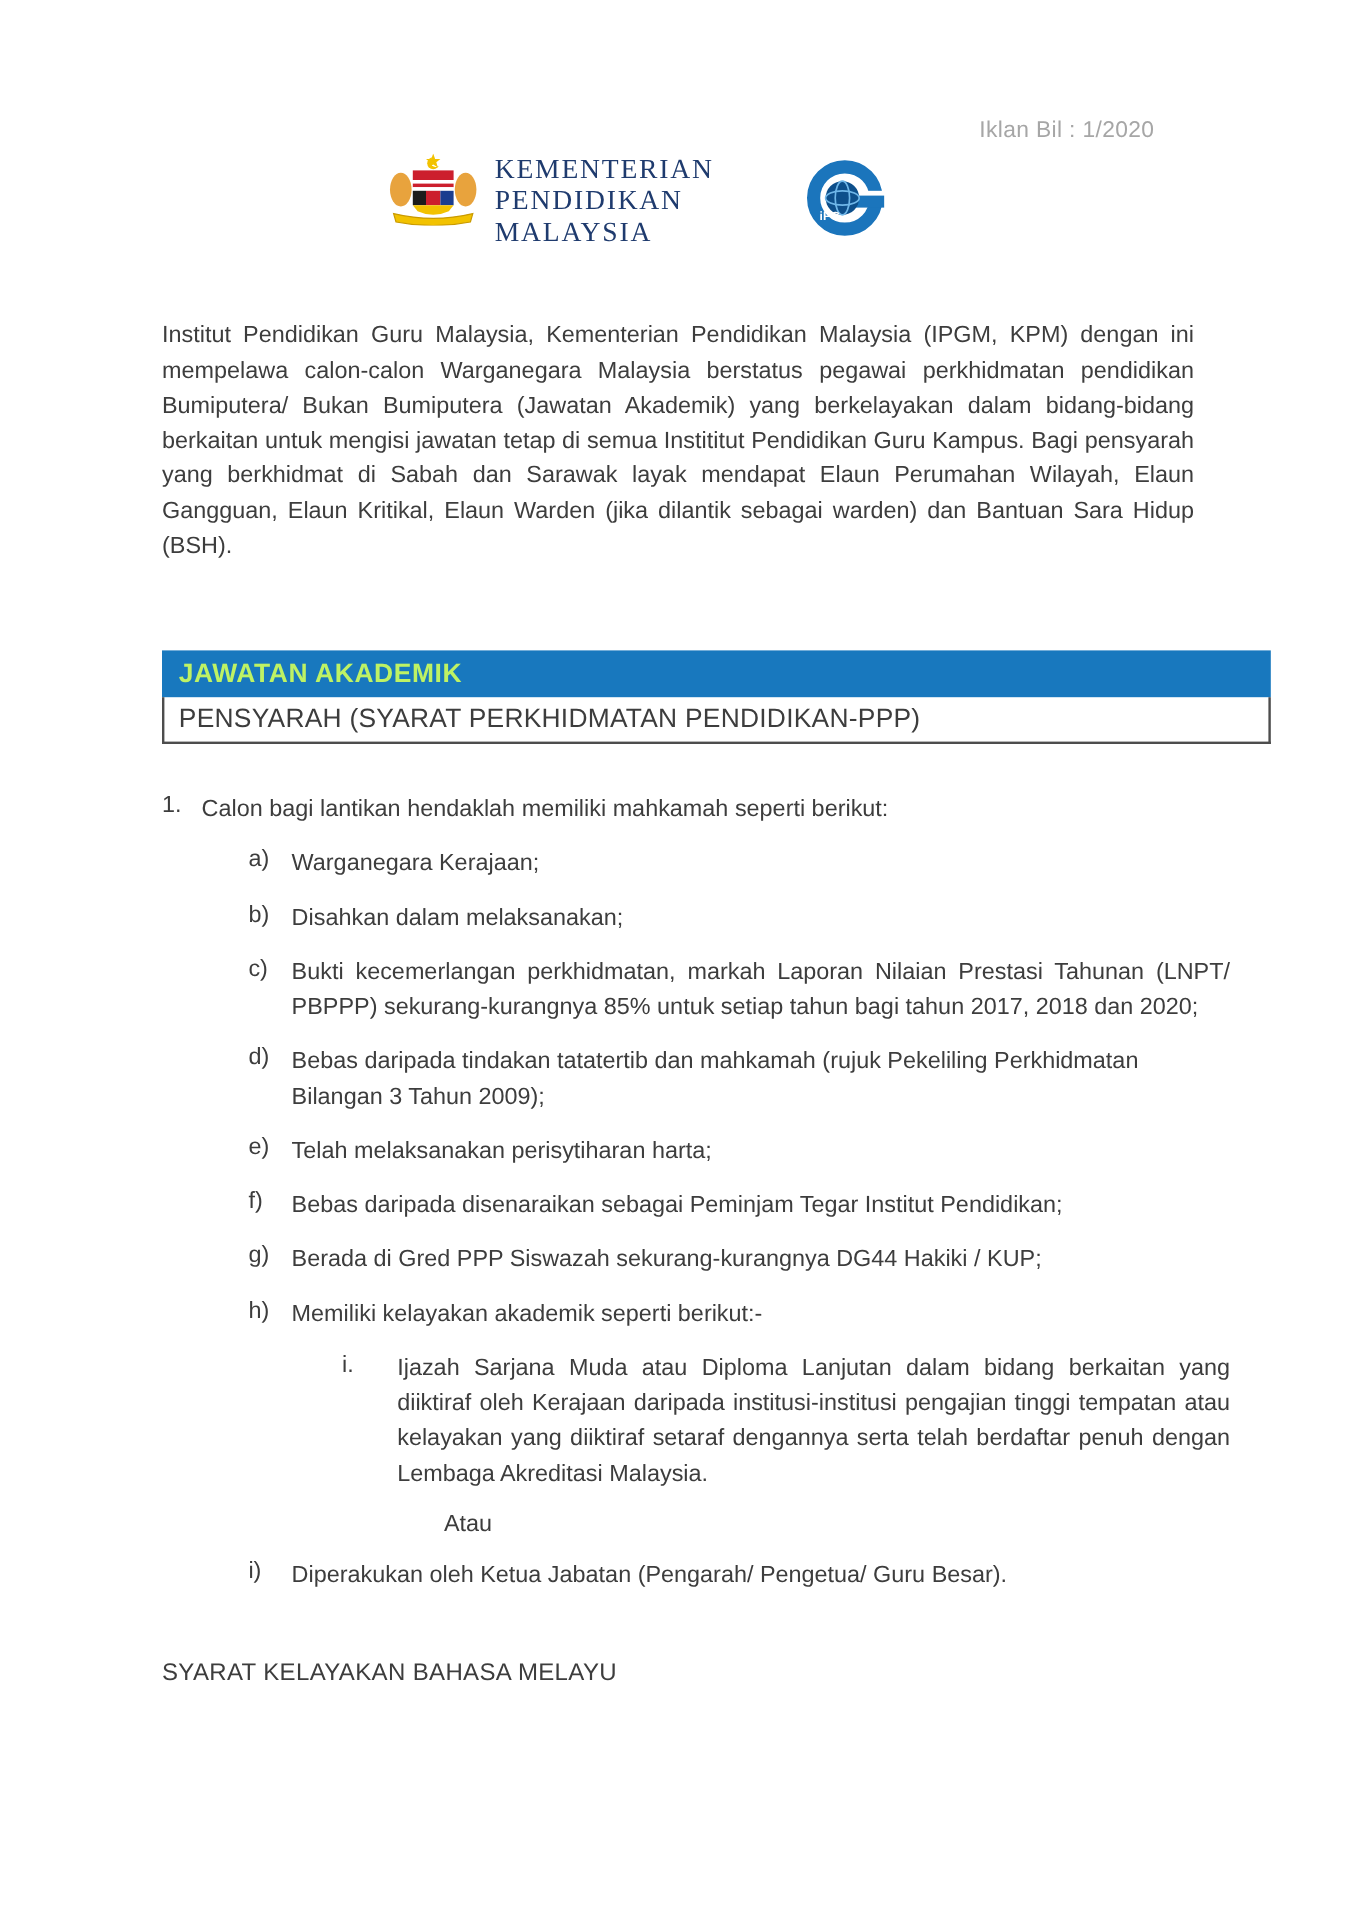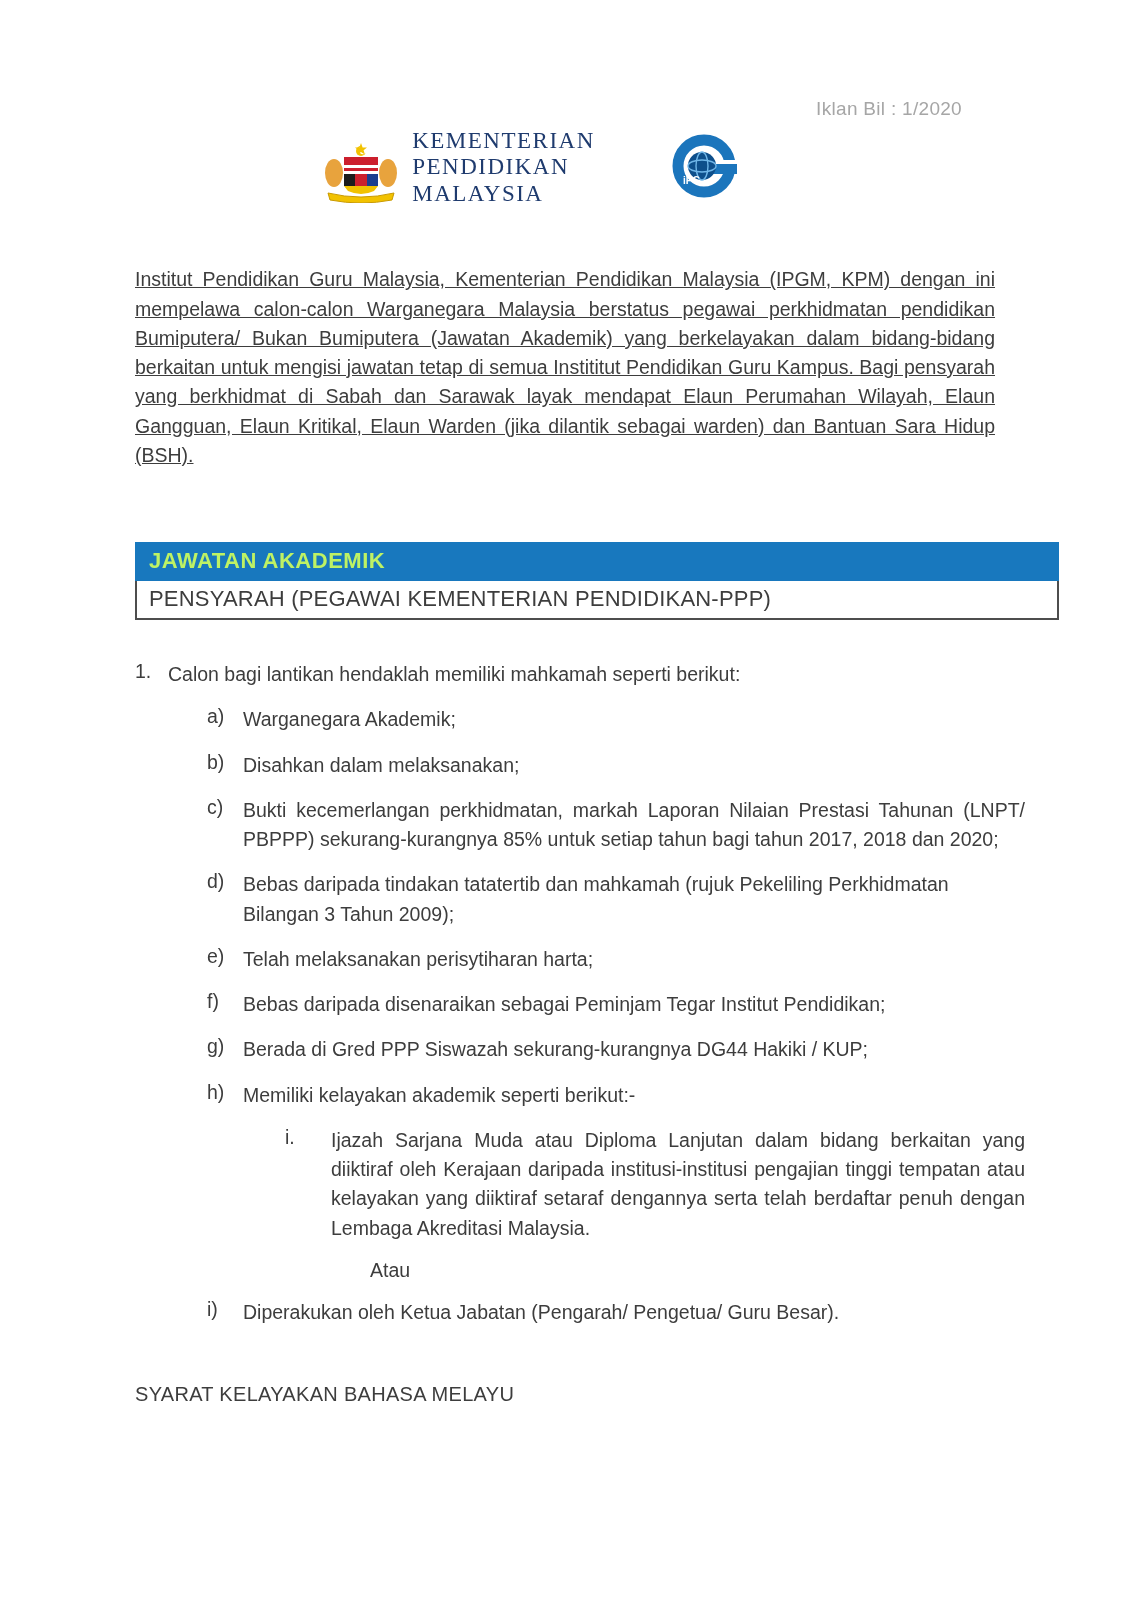--- a/index.html
+++ b/index.html
@@ -27,37 +27,36 @@
   }
   
   .logo-row {
     margin-top: 32px;
     display: flex;
     align-items: center;
     justify-content: center;
     gap: 36px;
     padding-right: 130px;
   }
-  .coat-text-group { display: flex; align-items: flex-end; gap: 14px; }
+  .coat-text-group { display: flex; align-items: flex-start; gap: 14px; }
   .ministry-text {
     font-family: "Liberation Serif", serif;
     color: #1f3b6e;
     font-size: 23px;
     line-height: 1.15;
     letter-spacing: 1.5px;
   }
   .ipg-logo { margin-left: 40px; }
   
   .intro {
     margin-top: 58px;
     font-size: 19.5px;
     line-height: 1.5;
     text-align: justify;
     width: 860px;
-    text-decoration: underline;
   }
   
   .section-bar {
     margin-top: 72px;
     width: 924px;
     background: #1878be;
     color: #bef264;
     font-weight: bold;
     font-size: 22px;
     letter-spacing: 0.5px;
@@ -147,30 +146,30 @@
         <ellipse cx="31" cy="32" rx="14" ry="6" fill="none" stroke="#6fb6e8" stroke-width="1.4"></ellipse>
         <ellipse cx="31" cy="32" rx="6" ry="14" fill="none" stroke="#6fb6e8" stroke-width="1.4"></ellipse>
         <text x="12" y="50" font-family="Liberation Sans, sans-serif" font-size="10" font-weight="bold" fill="#ffffff">iPG</text>
       </svg>
     </div>
   </div>
 
   <p class="intro">Institut Pendidikan Guru Malaysia, Kementerian Pendidikan Malaysia (IPGM, KPM) dengan ini mempelawa calon-calon Warganegara Malaysia berstatus pegawai perkhidmatan pendidikan Bumiputera/ Bukan Bumiputera (Jawatan Akademik) yang berkelayakan dalam bidang-bidang berkaitan untuk mengisi jawatan tetap di semua Instititut Pendidikan Guru Kampus. Bagi pensyarah yang berkhidmat di Sabah dan Sarawak layak mendapat  Elaun Perumahan Wilayah, Elaun Gangguan, Elaun Kritikal, Elaun Warden (jika dilantik sebagai warden) dan Bantuan Sara Hidup (BSH).</p>
 
   <div class="section-bar">JAWATAN  AKADEMIK</div>
-  <div class="section-sub">PENSYARAH (PEGAWAI KEMENTERIAN PENDIDIKAN-PPP)</div>
+  <div class="section-sub">PENSYARAH (SYARAT PERKHIDMATAN PENDIDIKAN-PPP)</div>
 
   <div class="num-item">
     <span class="num-label">1.</span>
     <div class="num-text">Calon bagi lantikan hendaklah memiliki mahkamah seperti berikut:</div>
   </div>
 
   <div class="alpha-item">
     <span class="alpha-label">a)</span>
-    <div class="alpha-text">Warganegara Akademik;</div>
+    <div class="alpha-text">Warganegara Kerajaan;</div>
   </div>
   <div class="alpha-item">
     <span class="alpha-label">b)</span>
     <div class="alpha-text">Disahkan dalam melaksanakan;</div>
   </div>
   <div class="alpha-item justify">
     <span class="alpha-label">c)</span>
     <div class="alpha-text">Bukti kecemerlangan perkhidmatan, markah Laporan Nilaian Prestasi  Tahunan (LNPT/ PBPPP) sekurang-kurangnya 85% untuk setiap tahun bagi tahun 2017, 2018 dan 2020;</div>
   </div>
   <div class="alpha-item">

